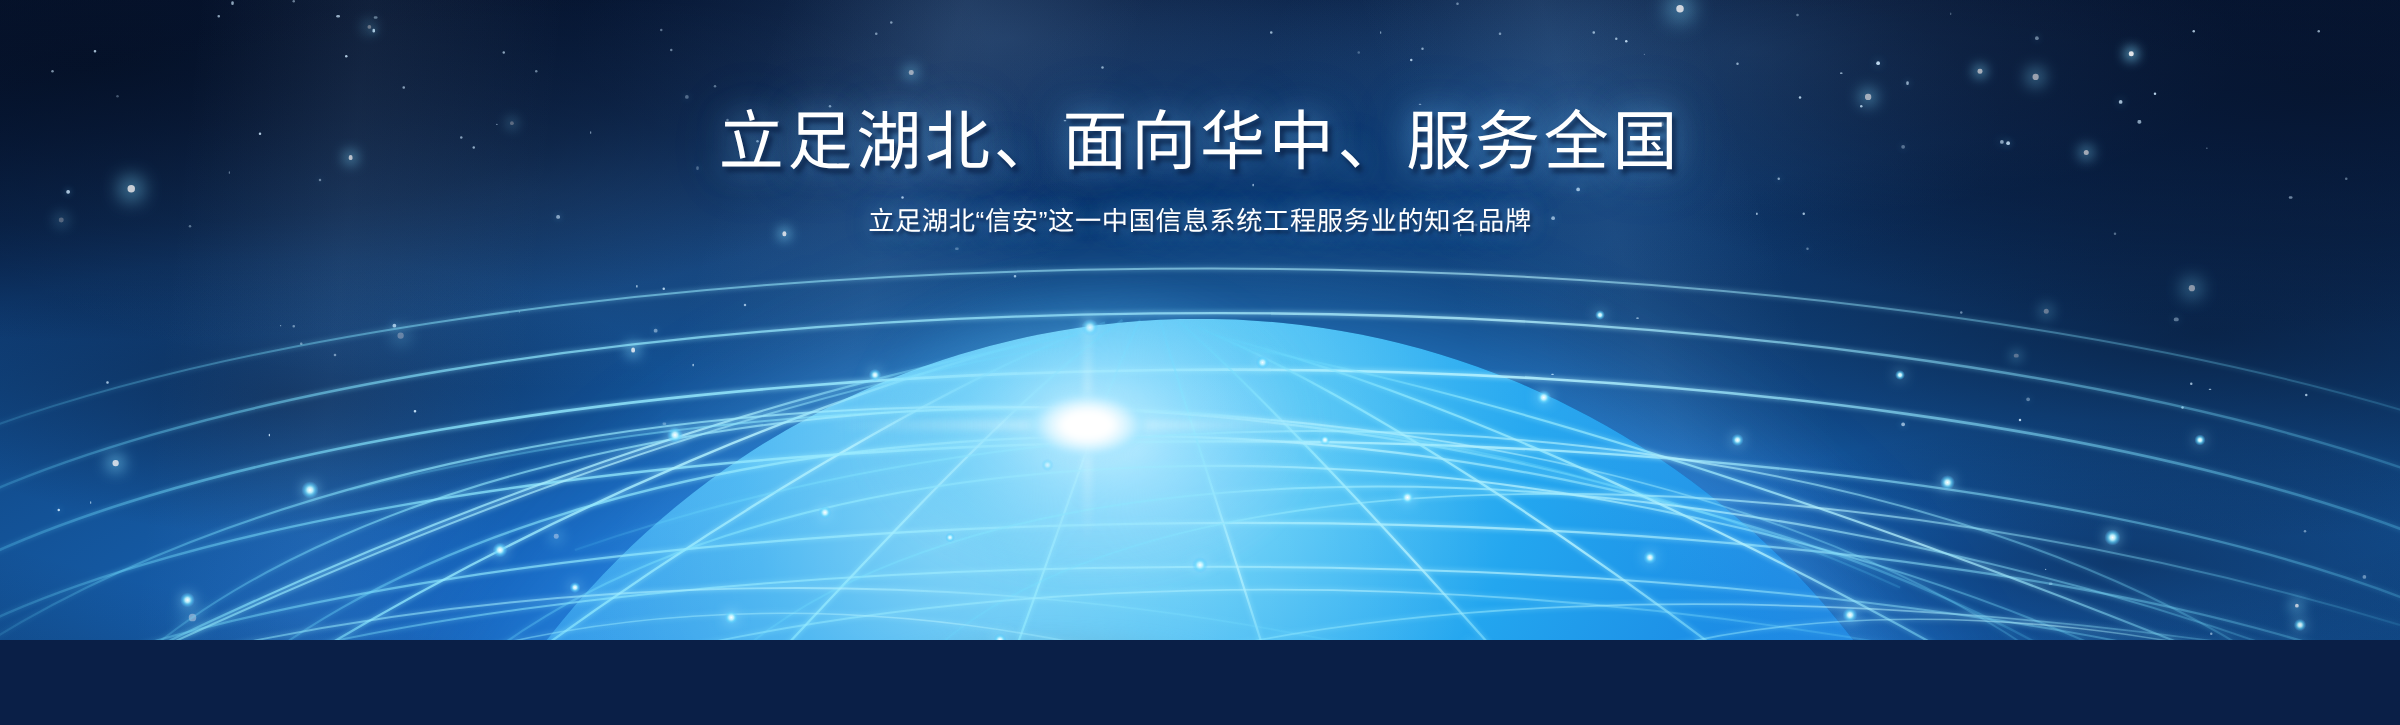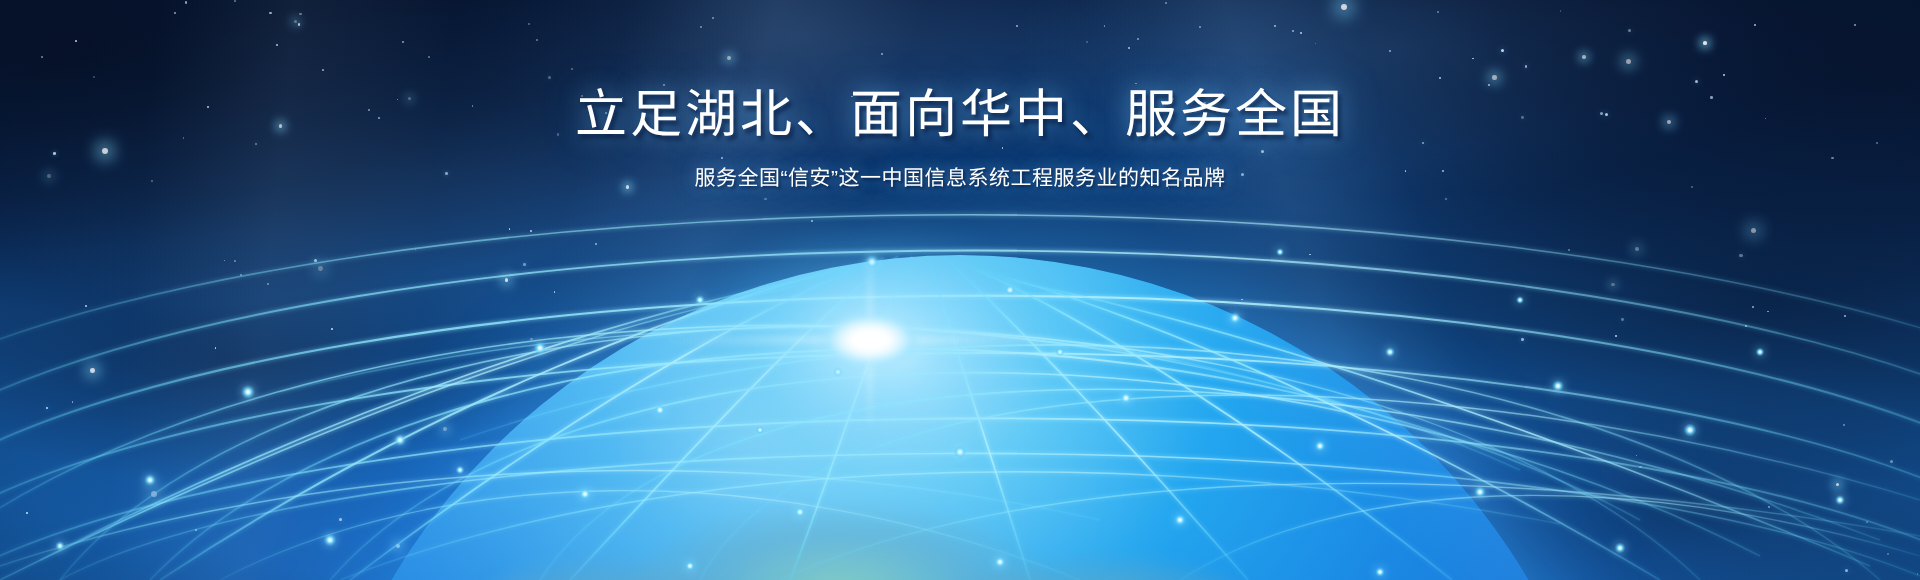--- a/index.html
+++ b/index.html
@@ -2,21 +2,21 @@
 <html lang="zh-CN"><head>
 <meta charset="utf-8">
 <title>Banner</title>
 <style>
   html,body{margin:0;padding:0;background:#0a1f47;}
   *{box-sizing:border-box;}
 
   #stage{
     position:relative;
     width:1920px;
-    height:580px;
+    height:512px;
     overflow:hidden;
     font-family:"Liberation Sans","DejaVu Sans",sans-serif;
     background:#0d2c63;
   }
 
   
   .layer{position:absolute;inset:0;pointer-events:none;}
 
   #space-base{
     background:
@@ -427,16 +427,16 @@
     <div class="halo"></div>
     <div class="ray-h"></div>
     <div class="ray-v"></div>
     <div class="core"></div>
   </div>
 
   <div class="layer" id="vignette"></div>
 
   <div id="copy">
     <h1 id="headline">立足湖北、面向华中、服务全国</h1>
-    <p id="subhead">服务全国“信安”这一中国信息系统工程服务业的知名品牌</p>
+    <p id="subhead">立足湖北“信安”这一中国信息系统工程服务业的知名品牌</p>
   </div>
 
 </div>
 
 </body></html>

